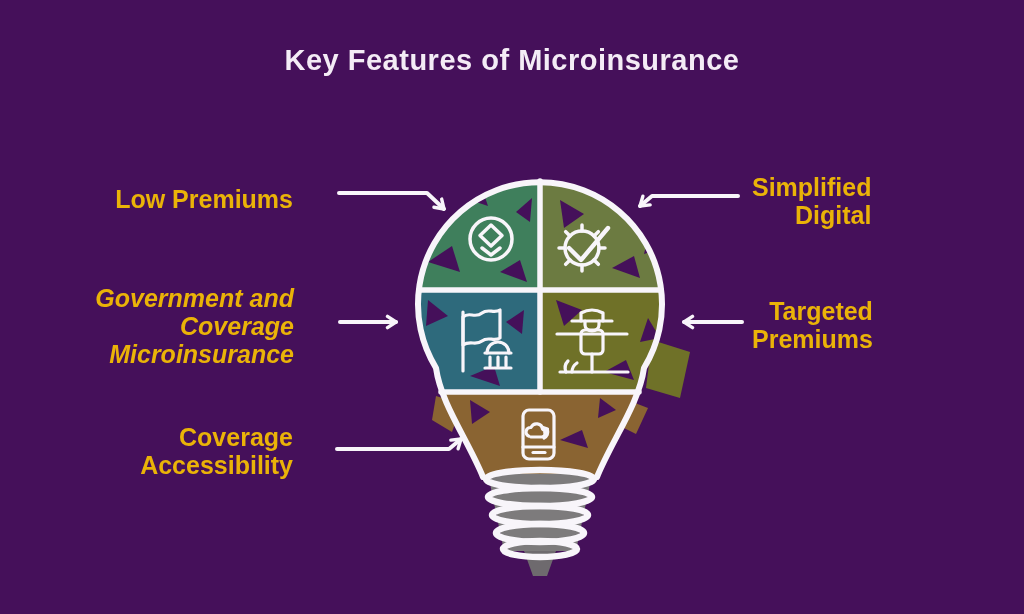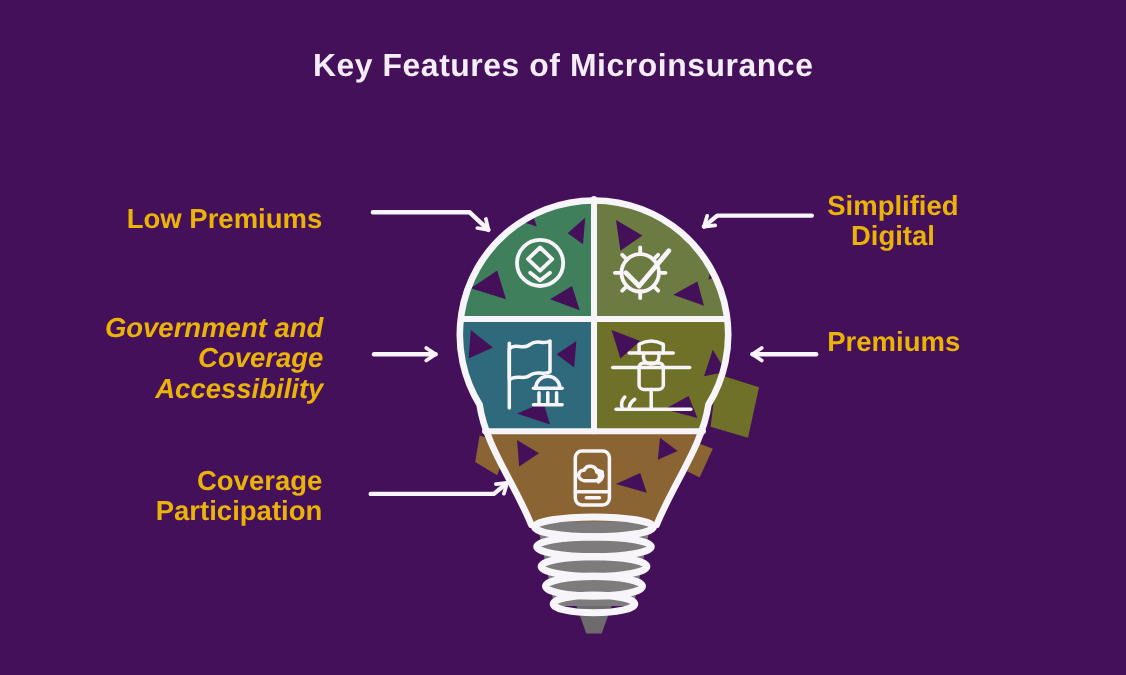--- a/index.html
+++ b/index.html
@@ -18,21 +18,21 @@
     font-size:29px;font-weight:800;letter-spacing:.5px;
   }
   .label{
     position:absolute;
     color:#eab308;
     font-size:25px;font-weight:700;
     line-height:28px;
   }
   .label span{display:block;white-space:nowrap;}
   .align-r{text-align:right;}
-  .align-l{text-align:center;}
+  .align-l{text-align:right;}
   #lbl-low{right:699px;top:185px;}
   #lbl-simplified{left:752px;top:173px;}
   #lbl-government{right:698px;top:284px;font-style:italic;}
   #lbl-targeted{left:752px;top:297px;}
   #lbl-digital{right:699px;top:423px;}
 </style>
 </head>
 <body bgcolor="#45105a">
 
 <div class="stage">
@@ -151,25 +151,26 @@
   </div>
 
   <div class="label align-l" id="lbl-simplified">
     <span>Simplified</span>
     <span>Digital</span>
   </div>
 
   <div class="label align-r" id="lbl-government">
     <span>Government and</span>
     <span>Coverage</span>
-    <span>Accessibility</span>
+    <span>Microinsurance</span>
   </div>
 
   <div class="label align-l" id="lbl-targeted">
+    <span>Targeted</span>
     <span>Premiums</span>
   </div>
 
   <div class="label align-r" id="lbl-digital">
     <span>Coverage</span>
-    <span>Participation</span>
+    <span>Accessibility</span>
   </div>
 
 </div>
 
 </body></html>

